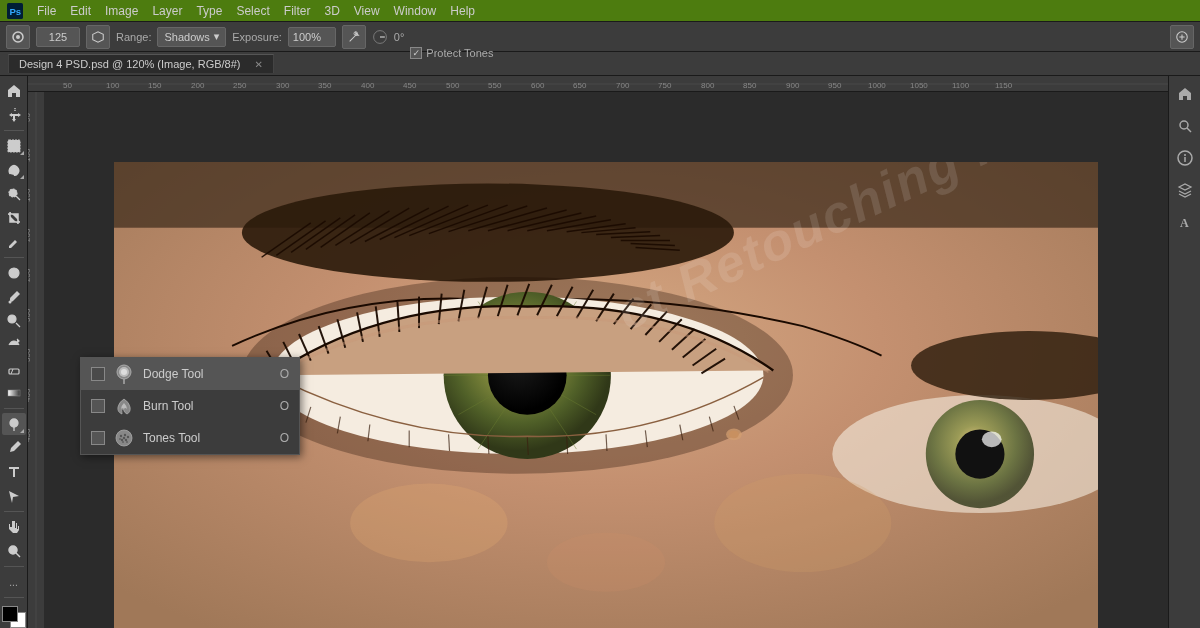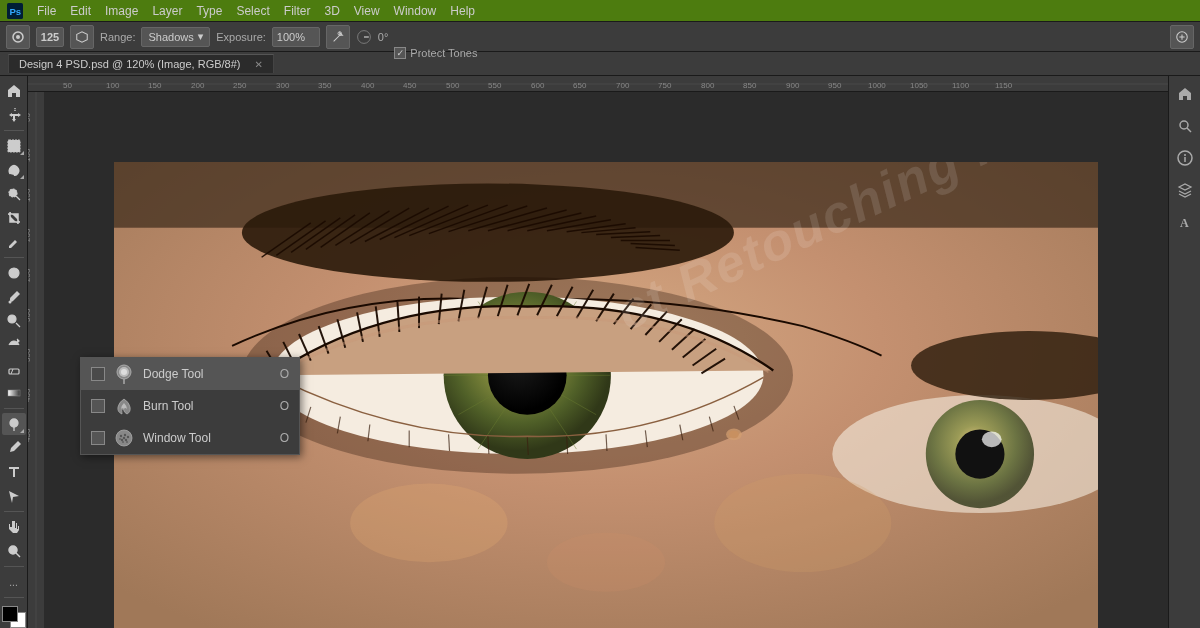--- a/index.html
+++ b/index.html
@@ -53,31 +53,30 @@
       height: 24px;
       background: #555;
       border: 1px solid #666;
       border-radius: 2px;
       display: flex;
       align-items: center;
       justify-content: center;
       cursor: pointer;
     }
     .brush-size-box {
-      width: 28px;
+      width: 44px;
       height: 20px;
       background: #555;
       border: 1px solid #666;
       border-radius: 2px;
       display: flex;
       align-items: center;
       justify-content: center;
       font-size: 11px;
       color: #ccc;
-      font-weight: bold;
     }
     .options-label {
       font-size: 11px;
       color: #aaa;
     }
     .options-dropdown {
       height: 20px;
       background: #555;
       border: 1px solid #666;
       border-radius: 2px;
@@ -824,21 +823,21 @@
                 <circle cx="12" cy="8" r="1.2" fill="#555"></circle>
                 <circle cx="15" cy="10" r="1.2" fill="#555"></circle>
                 <circle cx="9" cy="13" r="1.2" fill="#555"></circle>
                 <circle cx="13" cy="13" r="1.2" fill="#555"></circle>
                 <circle cx="11" cy="11" r="1.2" fill="#555"></circle>
                 <circle cx="7" cy="12" r="0.8" fill="#444"></circle>
                 <circle cx="14" cy="15" r="0.8" fill="#444"></circle>
                 <circle cx="10" cy="15" r="0.8" fill="#444"></circle>
               </svg>
             </div>
-            <span class="item-label">Window Tool</span>
+            <span class="item-label">Tones Tool</span>
             <span class="item-shortcut">O</span>
           </div>
         </div>
 
       </div>
     </div>
   </div>
 
   <div id="right-panel">
     <div class="right-btn">

